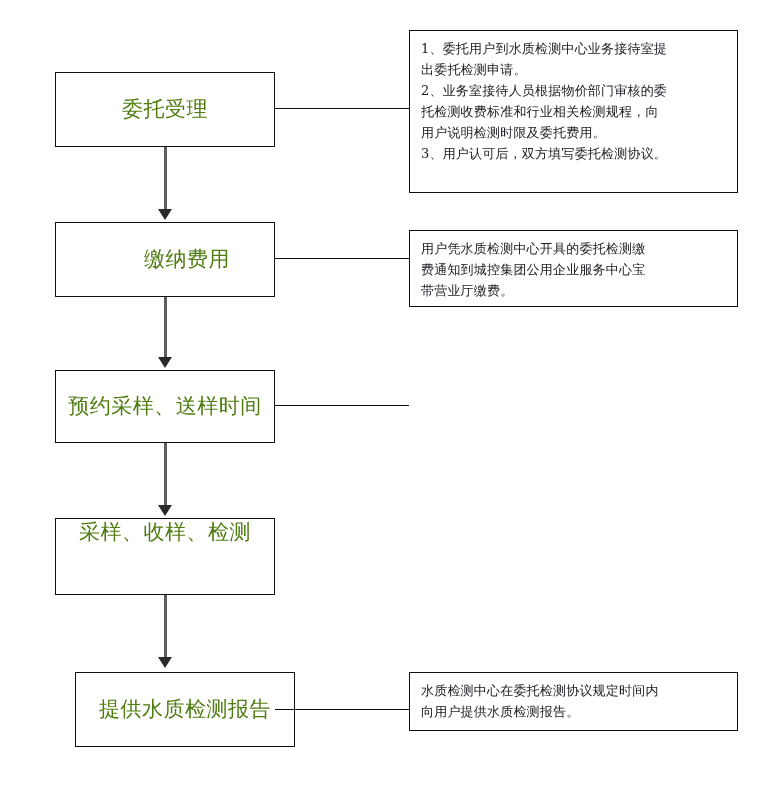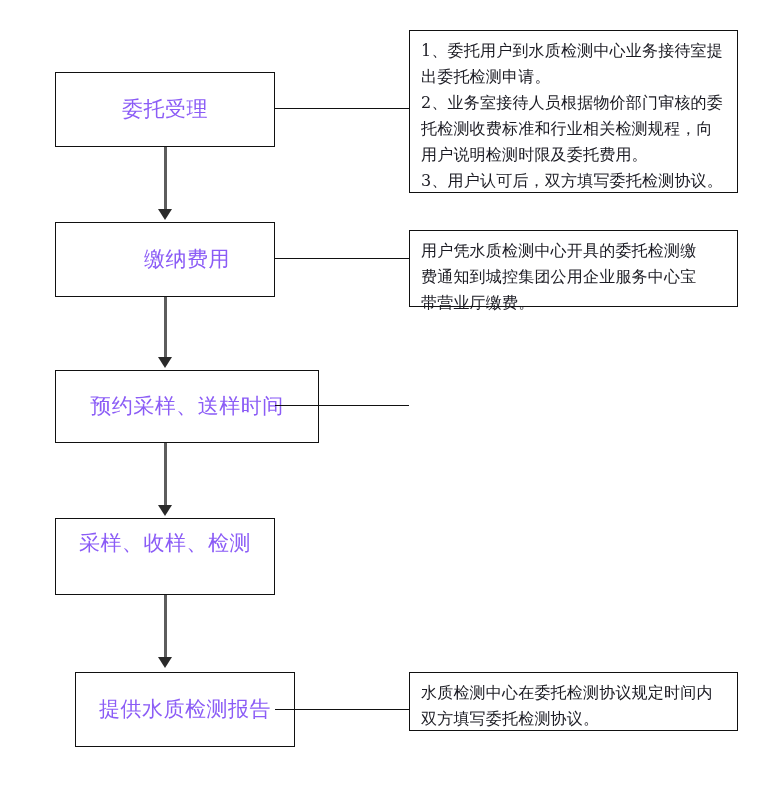--- a/index.html
+++ b/index.html
@@ -22,34 +22,34 @@
     box-sizing: border-box;
     border: 1.4px solid #111111;
     background: #ffffff;
     display: flex;
     justify-content: center;
   }
   .proc-label {
     font-family: "DejaVu Sans", sans-serif;
     font-size: 21px;
     line-height: 1.25;
-    color: #8b5cf6;
+    color: #4d7c0f;
     letter-spacing: 0.5px;
     white-space: nowrap;
   }
   .note-box {
     position: absolute;
     box-sizing: border-box;
     border: 1.3px solid #111111;
     background: #ffffff;
     padding: 7px 9px 7px 11px;
   }
   .note-text {
     font-family: "DejaVu Serif", serif;
-    font-size: 16px;
+    font-size: 13px;
     line-height: 1.62;
     color: #1a1a22;
     letter-spacing: 0.2px;
     white-space: pre-line;
   }
   .v-arrow {
     position: absolute;
   }
   .h-link {
     position: absolute;
@@ -103,45 +103,45 @@
     <div class="note-text">用户凭水质检测中心开具的委托检测缴
 费通知到城控集团公用企业服务中心宝
 带营业厅缴费。</div>
   </div>
 
   <div class="v-arrow">
     <div class="arrow-line" style="left:163.5px; top:297px; width:3px; height:62px;"></div>
     <div class="arrow-head" style="left:158px; top:357px;"></div>
   </div>
 
-  <div class="proc-box" style="left:55px; top:370px; width:264px; height:73px; align-items:center;">
+  <div class="proc-box" style="left:55px; top:370px; width:220px; height:73px; align-items:center;">
     <span class="proc-label">预约采样、送样时间</span>
   </div>
 
   <div class="h-link" style="left:275px; top:405px; width:134px; height:1.4px;"></div>
 
 
   <div class="v-arrow">
     <div class="arrow-line" style="left:163.5px; top:443px; width:3px; height:64px;"></div>
     <div class="arrow-head" style="left:158px; top:505px;"></div>
   </div>
 
-  <div class="proc-box" style="left:55px; top:518px; width:220px; height:77px; align-items:flex-start; padding-top:11px;">
+  <div class="proc-box" style="left:55px; top:518px; width:220px; height:77px; align-items:flex-start; ">
     <span class="proc-label">采样、收样、检测</span>
   </div>
 
   <div class="v-arrow">
     <div class="arrow-line" style="left:163.5px; top:595px; width:3px; height:64px;"></div>
     <div class="arrow-head" style="left:158px; top:657px;"></div>
   </div>
 
   <div class="proc-box" style="left:55px; top:672px; width:220px; height:75px; align-items:center;margin-left:20px;">
     <span class="proc-label">提供水质检测报告</span>
   </div>
 
   <div class="h-link" style="left:275px; top:709px; width:134px; height:1.4px;"></div>
 
   <div class="note-box" style="left:409px; top:672px; width:329px; height:59px;">
     <div class="note-text">水质检测中心在委托检测协议规定时间内
-双方填写委托检测协议。</div>
+向用户提供水质检测报告。</div>
   </div>
 
 </div>
 
 </body></html>

